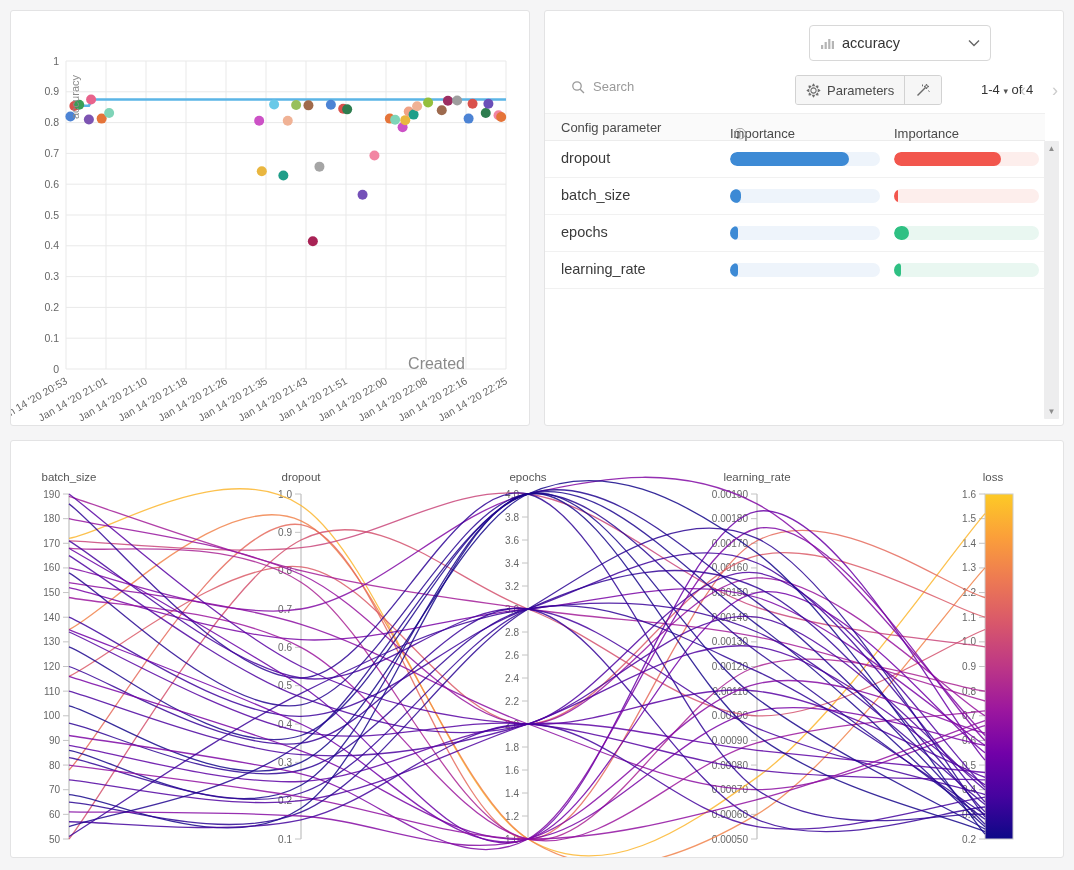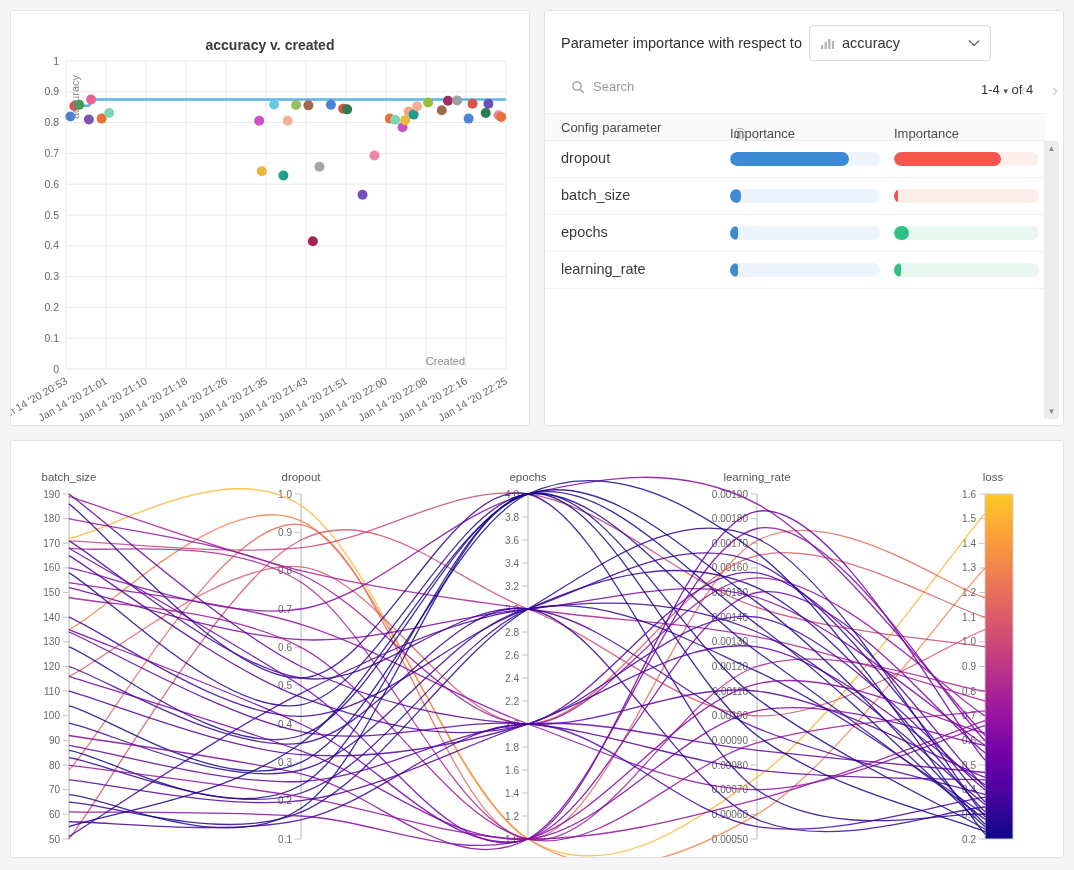--- a/index.html
+++ b/index.html
@@ -7,21 +7,21 @@
   body { font-family:"Liberation Sans", sans-serif; background:#f5f5f6; position:relative; overflow:hidden; }
   .panel { position:absolute; background:#fff; border:1px solid #e3e3e4; border-radius:3px; }
   #scatter-panel { left:10px; top:10px; width:520px; height:416px; }
   #importance-panel { left:544px; top:10px; width:520px; height:416px; overflow:hidden; }
   #parallel-panel { left:10px; top:440px; width:1054px; height:418px; }
 
   .chart-title { position:absolute; left:0; right:0; top:26px; text-align:center;
     font-size:14px; font-weight:bold; color:#3b3b3b; }
   .y-axis-label { position:absolute; left:58px; top:108px; transform:rotate(-90deg);
     transform-origin:left top; font-size:11px; color:#8a8a8a; }
-  .x-axis-label { position:absolute; right:64px; top:344px; font-size:11px; color:#8a8a8a; }
+  .x-axis-label { position:absolute; right:64px; top:344px; font-size:16px; color:#8a8a8a; }
 
   
   .imp-head { position:absolute; left:0; top:0; width:100%; height:64px; }
   .imp-title { position:absolute; left:16px; top:24px; font-size:14.5px; color:#2f2f2f; white-space:nowrap; }
   .metric-dd { position:absolute; left:264px; top:14px; width:182px; height:36px; border:1px solid #d8d8d8;
     border-radius:4px; display:flex; align-items:center; padding:0 10px; gap:8px; cursor:pointer; background:#fff; }
   .metric-dd .label { font-size:14.5px; color:#333; flex:1; }
   .imp-toolbar { position:absolute; left:16px; top:64px; width:100%; height:38px; }
   .search-box { position:absolute; left:10px; top:4px; display:flex; align-items:center; gap:8px; width:200px; }
   .search-box .ph { font-size:13px; color:#9a9a9a; }
@@ -51,21 +51,20 @@
   .vscroll .arr { position:absolute; left:0; width:100%; text-align:center; font-size:8px; color:#8c8c8c; }
   .vscroll .up { top:3px; } .vscroll .dn { bottom:3px; }
 
   svg text { font-family:"Liberation Sans", sans-serif; }
   .icon-svg { display:block; }
 </style>
 </head>
 <body>
 
 <div class="panel" id="scatter-panel">
-  <div class="chart-title">accuracy v. created</div>
   <div class="y-axis-label">accuracy</div>
   <svg id="scatter-svg" width="518" height="414">
       <line x1="55" x2="495" y1="358" y2="358" stroke="#e9e9e9" stroke-width="1"></line>
       <text x="48" y="361.5" text-anchor="end" font-size="10.5" fill="#666">0</text>
       <line x1="55" x2="495" y1="327.2" y2="327.2" stroke="#e9e9e9" stroke-width="1"></line>
       <text x="48" y="330.7" text-anchor="end" font-size="10.5" fill="#666">0.1</text>
       <line x1="55" x2="495" y1="296.4" y2="296.4" stroke="#e9e9e9" stroke-width="1"></line>
       <text x="48" y="299.9" text-anchor="end" font-size="10.5" fill="#666">0.2</text>
       <line x1="55" x2="495" y1="265.6" y2="265.6" stroke="#e9e9e9" stroke-width="1"></line>
       <text x="48" y="269.1" text-anchor="end" font-size="10.5" fill="#666">0.3</text>
@@ -145,41 +144,56 @@
       <circle cx="474.76" cy="102.05200000000002" r="5" fill="#2e7d4f"></circle>
       <circle cx="477.4" cy="92.81200000000001" r="5" fill="#6a4fb8"></circle>
       <circle cx="487.52" cy="104.20800000000003" r="5" fill="#f285a2"></circle>
       <circle cx="490.15999999999997" cy="106.05600000000001" r="5" fill="#e57439"></circle>
     </svg>
   <div class="x-axis-label">Created</div>
 </div>
 
 <div class="panel" id="importance-panel">
   <div class="imp-head">
-    <span class="imp-title">Parameter importance with respect to</span>
     <div class="metric-dd">
       <svg class="icon-svg" width="14" height="14" viewBox="0 0 14 14">
         <rect x="1" y="9" width="2.2" height="4" fill="#b5b5b5"></rect>
         <rect x="4.6" y="6" width="2.2" height="7" fill="#b5b5b5"></rect>
         <rect x="8.2" y="3" width="2.2" height="10" fill="#b5b5b5"></rect>
         <rect x="11.8" y="5" width="2.2" height="8" fill="#b5b5b5"></rect>
       </svg>
       <span class="label">accuracy</span>
       <svg class="icon-svg" width="12" height="8" viewBox="0 0 12 8">
         <polyline points="1,1.5 6,6.5 11,1.5" fill="none" stroke="#666" stroke-width="1.4"></polyline>
       </svg>
     </div>
   </div>
   <div class="imp-toolbar">
     <div class="search-box">
       <svg class="icon-svg" width="14" height="14" viewBox="0 0 14 14">
         <circle cx="6" cy="6" r="4.2" fill="none" stroke="#9a9a9a" stroke-width="1.3"></circle>
         <line x1="9.2" y1="9.2" x2="13" y2="13" stroke="#9a9a9a" stroke-width="1.3"></line>
       </svg>
       <span class="ph">Search</span>
+    </div>
+    <div class="btn-group">
+      <button class="btn">
+        <svg class="icon-svg" width="15" height="15" viewBox="0 0 16 16">
+          <path d="M8 5.2 A2.8 2.8 0 1 0 8 10.8 A2.8 2.8 0 1 0 8 5.2 M8 1.2 L9 3 L7 3 Z M8 14.8 L7 13 L9 13 Z M1.2 8 L3 7 L3 9 Z M14.8 8 L13 9 L13 7 Z M3.2 3.2 L5.2 3.6 L3.6 5.2 Z M12.8 12.8 L10.8 12.4 L12.4 10.8 Z M12.8 3.2 L12.4 5.2 L10.8 3.6 Z M3.2 12.8 L3.6 10.8 L5.2 12.4 Z" fill="none" stroke="#6b6b6b" stroke-width="1.1" stroke-linejoin="round"></path>
+        </svg>
+        <span>Parameters</span>
+      </button>
+      <button class="btn">
+        <svg class="icon-svg" width="16" height="16" viewBox="0 0 16 16">
+          <line x1="2.5" y1="13.5" x2="10.5" y2="5.5" stroke="#6b6b6b" stroke-width="1.4"></line>
+          <path d="M11.5 2 L12.1 3.9 L14 4.5 L12.1 5.1 L11.5 7 L10.9 5.1 L9 4.5 L10.9 3.9 Z" fill="none" stroke="#6b6b6b" stroke-width="1"></path>
+          <line x1="7.5" y1="2.5" x2="7.5" y2="4.3" stroke="#6b6b6b" stroke-width="1"></line>
+          <line x1="13.2" y1="8.6" x2="14.6" y2="9.6" stroke="#6b6b6b" stroke-width="1"></line>
+        </svg>
+      </button>
     </div>
     <span class="pag">
       <span>1-4</span>
       <span class="caret">▾</span>
       <span>of 4</span>
     </span>
     <span class="pg-chev" style="left:452px;">‹</span>
     <span class="pg-chev" style="left:484px;">›</span>
   </div>
   <div class="imp-thead">

